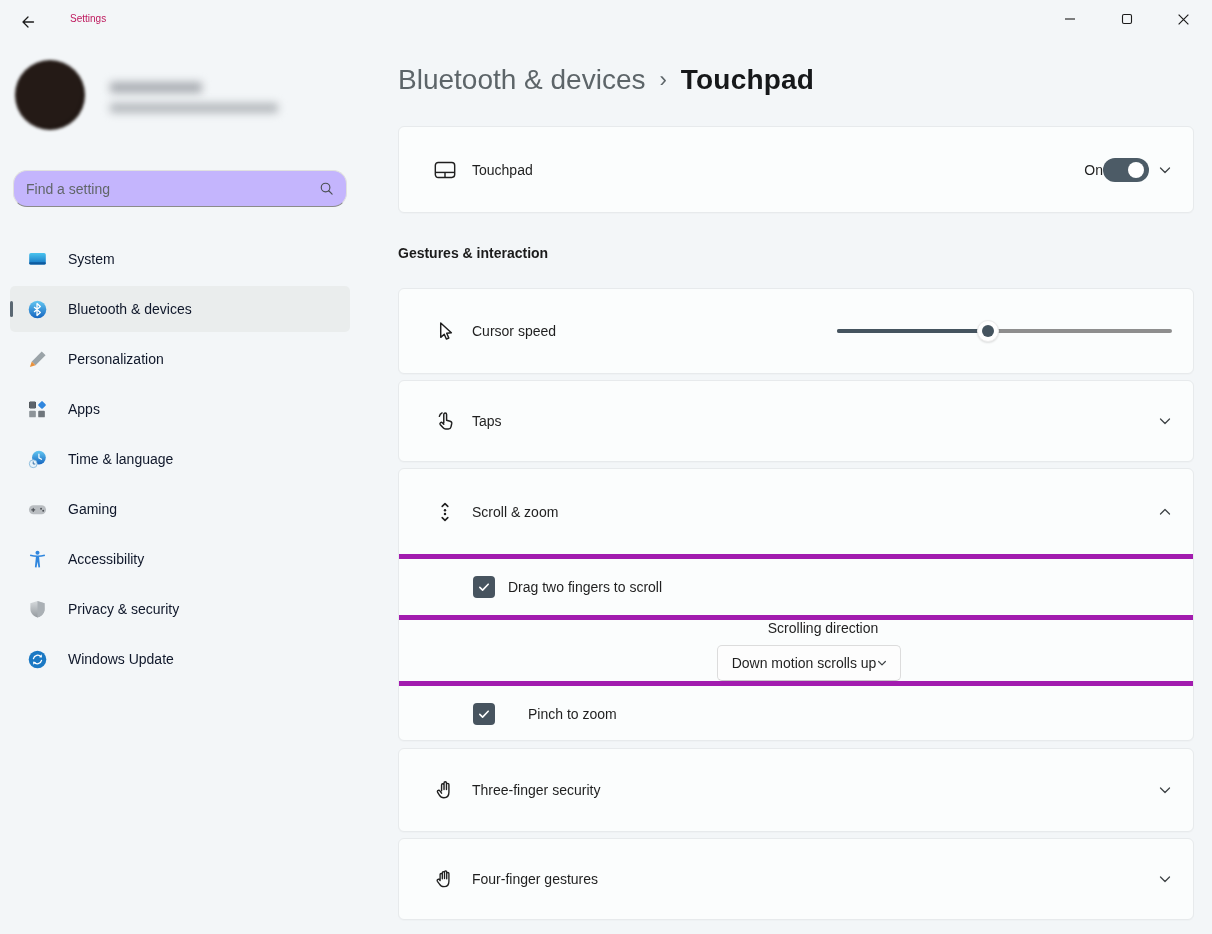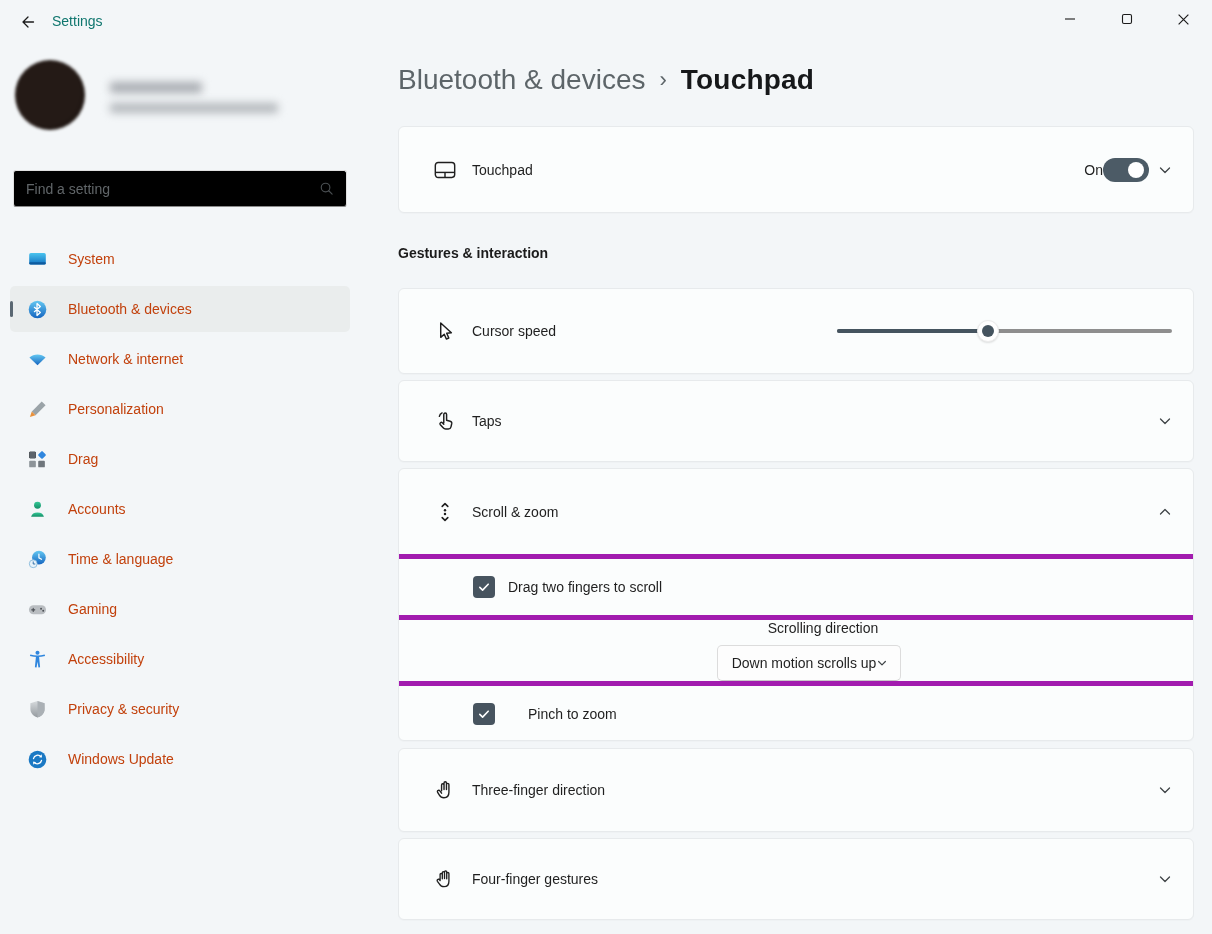--- a/index.html
+++ b/index.html
@@ -10,50 +10,50 @@
     color:#1b1b1b;
     position:relative;
     -webkit-font-smoothing:antialiased;
   }
   svg { display:block; }
 
   
   .titlebar { position:absolute; top:0; left:0; width:100%; height:44px; }
   .back-btn { position:absolute; left:10px; top:8px; width:34px; height:28px;
     display:flex; align-items:center; justify-content:center; border-radius:4px; cursor:pointer; }
-  .app-title { position:absolute; left:52px; top:13px; font-size:14px; color:#0f766e; }
+  .app-title { position:absolute; left:70px; top:13px; font-size:10px; color:#be185d; }
   .win-controls { position:absolute; right:0; top:0; display:flex; }
   .win-btn { width:57px; height:38px; display:flex; align-items:center; justify-content:center; cursor:pointer; }
 
   
   .sidebar { position:absolute; top:44px; left:0; width:380px; height:890px; }
   .profile { position:absolute; top:16px; left:15px; height:72px; }
   .avatar { position:absolute; left:0; top:0; width:70px; height:70px; border-radius:50%;
     background:radial-gradient(circle at 45% 45%, #241a16 60%, #100a08 100%);
     filter:blur(1.5px); }
   .masked-name { position:absolute; left:95px; top:22px; width:92px; height:11px;
     background:#a9adb2; border-radius:2px; filter:blur(4px); }
   .masked-email { position:absolute; left:95px; top:43px; width:168px; height:10px;
     background:#b4b8bc; border-radius:2px; filter:blur(4px); }
 
   .search-box { position:absolute; top:126px; left:13px; width:334px; height:37px;
-    background:#000000; border:1px solid #e0e0e0; border-bottom:1px solid #8b8b8b;
-    border-radius:3px; display:flex; align-items:center; padding:0 12px; }
+    background:#c4b5fd; border:1px solid #e0e0e0; border-bottom:1px solid #8b8b8b;
+    border-radius:14px; display:flex; align-items:center; padding:0 12px; }
   .search-box input { flex:1; border:none; outline:none; background:transparent;
     font-family:"Liberation Sans", sans-serif; font-size:14px; color:#5f6368; }
   .search-box input::placeholder { color:#616669; }
 
   .nav { position:absolute; top:192px; left:10px; width:340px; }
   .nav-item { position:relative; height:46px; margin-bottom:4px; display:flex; align-items:center;
     padding-left:18px; border-radius:5px; cursor:pointer; }
   .nav-item.selected { background:#eaeded; }
   .nav-item.selected::before { content:""; position:absolute; left:0; top:15px; width:3px; height:16px;
     border-radius:2px; background:#5a6772; }
   .nav-icon { width:19px; height:19px; margin-right:21px; flex:0 0 auto; }
-  .nav-label { font-size:14px; color:#c2410c; }
+  .nav-label { font-size:14px; color:#0f172a; }
 
   
   .main { position:absolute; top:44px; left:398px; width:796px; }
   .breadcrumb { position:absolute; top:20px; left:0; display:flex; align-items:baseline; gap:14px; white-space:nowrap; }
   .crumb-parent { font-size:28px; color:#5d6569; cursor:pointer; }
   .crumb-sep { font-size:22px; color:#5d6569; position:relative; top:-2px; }
   .crumb-current { font-size:28px; font-weight:700; color:#16181a; letter-spacing:.2px; }
 
   .card { position:absolute; left:0; width:796px; background:#fbfdfd;
     border:1px solid #e7eaec; border-radius:6px; box-shadow:0 1px 1px rgba(0,0,0,.02); }
@@ -178,54 +178,37 @@
           <svg viewBox="0 0 16 16" width="19" height="19">
             <circle cx="8" cy="8" r="7.4" fill="url(#gBlue2)"></circle>
             <path d="M7.6 3 L7.6 13 M7.6 3 L10.4 5.4 L5.4 9.8 M7.6 13 L10.4 10.6 L5.4 6.2" fill="none" stroke="#fff" stroke-width="1.1" stroke-linecap="round" stroke-linejoin="round"></path>
           </svg>
         </span>
         <span class="nav-label">Bluetooth &amp; devices</span>
       </div>
       <div class="nav-item">
         <span class="nav-icon">
           <svg viewBox="0 0 16 16" width="19" height="19">
-            <path d="M1.2 6.4 A10 10 0 0 1 14.8 6.4 L8 12.8 Z" fill="url(#gBlue2)"></path>
-          </svg>
-        </span>
-        <span class="nav-label">Network &amp; internet</span>
-      </div>
-      <div class="nav-item">
-        <span class="nav-icon">
-          <svg viewBox="0 0 16 16" width="19" height="19">
             <path d="M11.6 1.2 L14.8 4.4 L6.4 12.8 L3.2 9.6 Z" fill="#9aa3a8"></path>
             <path d="M3.2 9.6 L6.4 12.8 L1.6 14.4 Z" fill="#e8913d"></path>
           </svg>
         </span>
         <span class="nav-label">Personalization</span>
       </div>
       <div class="nav-item">
         <span class="nav-icon">
           <svg viewBox="0 0 16 16" width="19" height="19">
             <rect x="1" y="1.4" width="5.6" height="5.6" rx="0.8" fill="#5d6call"></rect>
             <rect x="1" y="1.4" width="5.6" height="5.6" rx="0.8" fill="#5d646b"></rect>
             <rect x="1" y="9" width="5.6" height="5.6" rx="0.8" fill="#8d9499"></rect>
             <rect x="8.6" y="9" width="5.6" height="5.6" rx="0.8" fill="#6f767c"></rect>
             <rect x="9.3" y="1.7" width="5" height="5" rx="0.8" transform="rotate(45 11.8 4.2)" fill="#2f86de"></rect>
           </svg>
         </span>
-        <span class="nav-label">Drag</span>
-      </div>
-      <div class="nav-item">
-        <span class="nav-icon">
-          <svg viewBox="0 0 16 16" width="19" height="19">
-            <circle cx="8" cy="4.4" r="2.9" fill="url(#gGreen)"></circle>
-            <path d="M2.6 14.2 a5.5 4.6 0 0 1 10.8 0 Z" fill="url(#gGreen)"></path>
-          </svg>
-        </span>
-        <span class="nav-label">Accounts</span>
+        <span class="nav-label">Apps</span>
       </div>
       <div class="nav-item">
         <span class="nav-icon">
           <svg viewBox="0 0 16 16" width="19" height="19">
             <circle cx="9.2" cy="6.4" r="5.8" fill="url(#gBlue2)"></circle>
             <path d="M9.2 3.4 V6.6 L11.4 7.8" stroke="#fff" stroke-width="1" fill="none" stroke-linecap="round"></path>
             <circle cx="4.4" cy="11.6" r="3.3" fill="#e8f3fa" stroke="#7fb4d8" stroke-width="0.7"></circle>
             <path d="M4.4 10 V11.8 H5.8" stroke="#2f6ea8" stroke-width="0.8" fill="none" stroke-linecap="round"></path>
           </svg>
         </span>
@@ -399,21 +382,21 @@
     </div>
   </div>
 
   <div class="card" style="top:704px; height:84px;">
     <div class="row">
       <span class="row-icon">
         <svg width="22" height="22" viewBox="0 0 18 18" fill="none" stroke="#1f1f1f" stroke-width="1.15" stroke-linecap="round" stroke-linejoin="round">
           <path d="M6.2 9.6 V4.9 a1 1 0 0 1 2 0 V8.6 M8.2 8.6 V3.3 a1 1 0 0 1 2 0 V8.6 M10.2 8.6 V4.6 a1 1 0 0 1 2 0 V10.8 c0 2.9-1.7 4.5-4.1 4.5 -1.8 0-2.9-.7-3.7-2.1 L3 10.9 c-.4-.6-.2-1.3.4-1.6 .5-.3 1.1-.1 1.4.4 l1.4 1.9"></path>
         </svg>
       </span>
-      <span class="row-label">Three-finger direction</span>
+      <span class="row-label">Three-finger security</span>
       <span class="spacer"></span>
       <span class="chev">
         <svg width="16" height="16" viewBox="0 0 16 16" fill="none" stroke="currentColor" stroke-width="1.3" stroke-linecap="round" stroke-linejoin="round">
             <path d="M3.5 6 L8 10.5 L12.5 6"></path>
           </svg>
       </span>
     </div>
   </div>
 
   <div class="card" style="top:794px; height:82px;">

